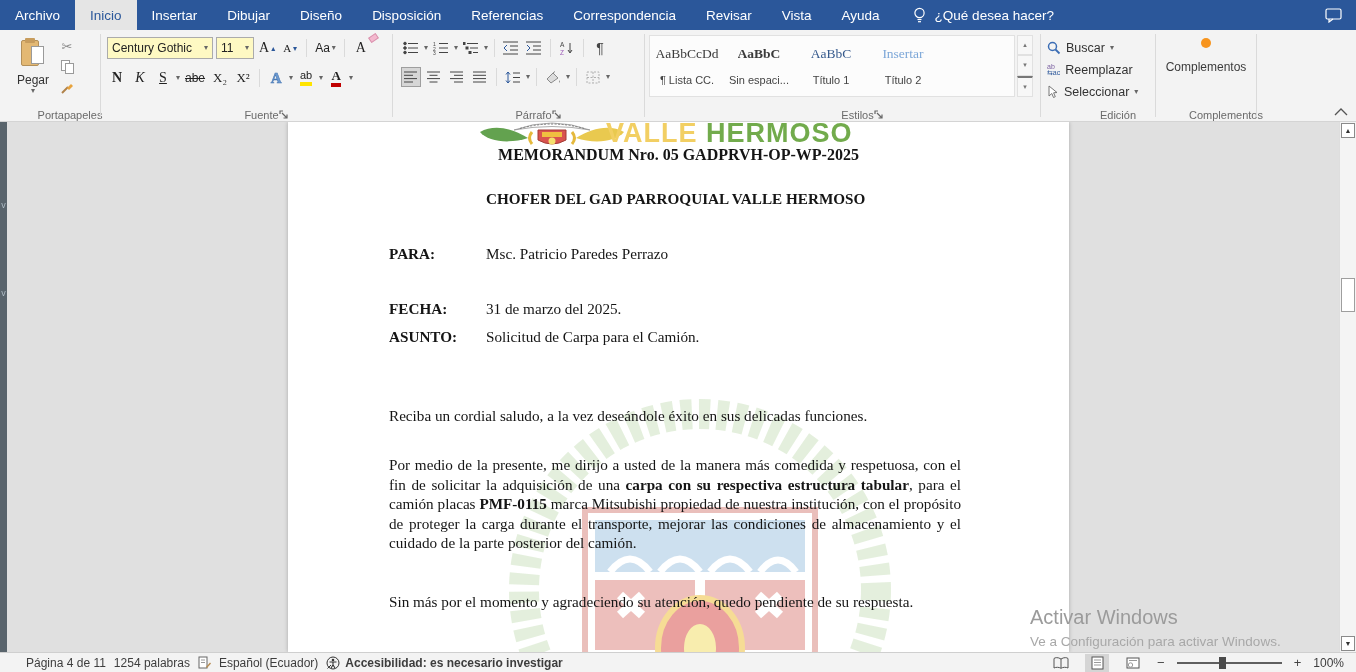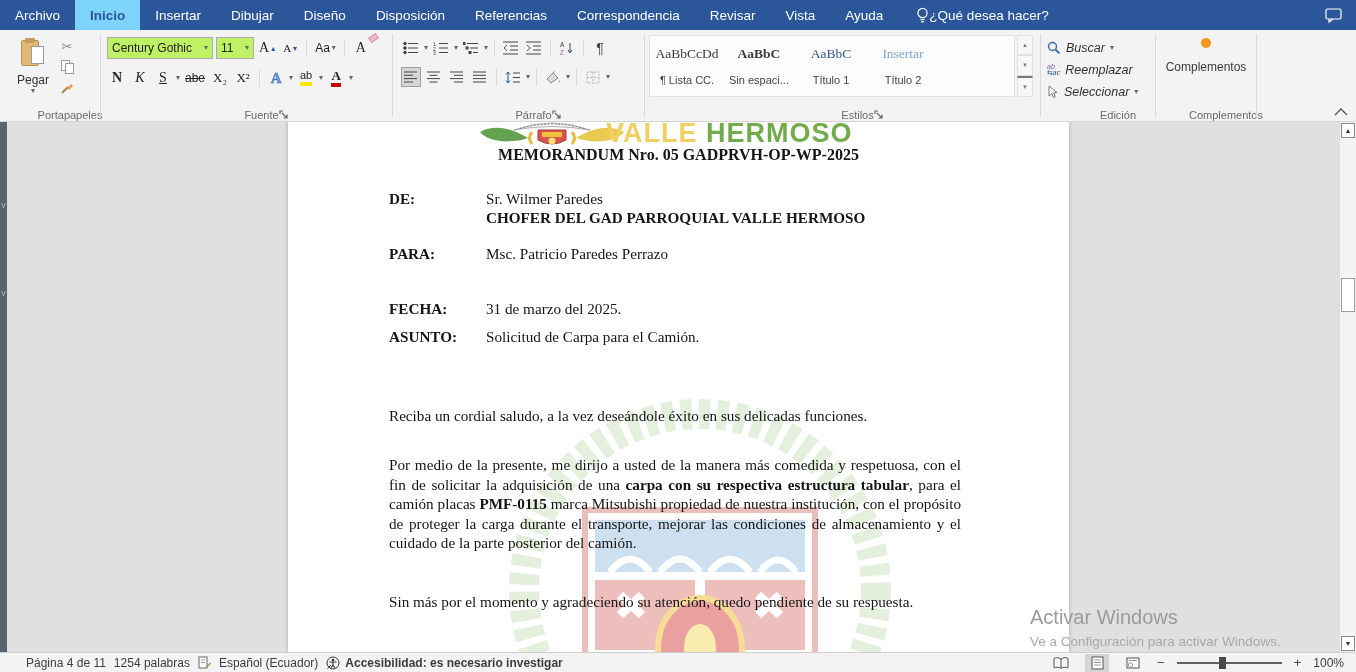--- a/index.html
+++ b/index.html
@@ -4,22 +4,22 @@
 <style>
   html,body{margin:0;padding:0;width:1356px;height:672px;overflow:hidden;
     font-family:"Liberation Sans","DejaVu Sans",sans-serif;background:#e0e0e0;}
   *{box-sizing:border-box;}
 
   
   .titlebar{position:absolute;left:0;top:0;width:1356px;height:30px;background:var(--c-titlebar,#2b579a);
     display:flex;align-items:stretch;color:#fff;font-size:13.5px;}
   .tabs{display:flex;align-items:stretch;}
   .tab{padding:0 15px;display:flex;align-items:center;cursor:default;white-space:nowrap;}
-  .tab.active{background:#7dd3fc;color:var(--c-titlebar,#2b579a);font-weight:bold;}
-  .tellme{display:flex;align-items:center;margin-left:18px;}
+  .tab.active{background:#e5e5e5;color:var(--c-titlebar,#2b579a);}
+  .tellme{display:flex;align-items:center;gap:9px;margin-left:18px;}
   .tb-spacer{flex:1;}
   .tb-icon{display:flex;align-items:center;margin-right:14px;}
 
   
   .ribbon{position:absolute;left:0;top:30px;width:1356px;height:92px;background:#f3f3f3;
     border-bottom:1px solid #d4d4d4;font-size:12px;color:#3b3b3b;}
   .grp{position:absolute;top:0;height:92px;}
   .grp-label{position:absolute;bottom:1px;left:0;right:0;text-align:center;font-size:11px;color:#6a6a6a;
     display:flex;align-items:center;justify-content:center;gap:0;padding-left:40px;}
   .vsep{position:absolute;top:4px;bottom:4px;width:1px;background:#dadada;}
@@ -34,21 +34,21 @@
   .clip-top{position:absolute;left:4px;top:0;width:10px;height:5px;background:#c79c5d;border-radius:1px;}
   .clip-page{position:absolute;left:10px;top:8px;width:13px;height:18px;background:#fff;border:1px solid #9a9a9a;}
   .paste-btn .lbl{margin-top:5px;color:#333;}
   .smallcol{position:absolute;left:58px;top:8px;display:flex;flex-direction:column;gap:5px;align-items:center;}
   .sico{width:18px;height:16px;display:flex;align-items:center;justify-content:center;color:#8a8a8a;font-size:13px;}
   .copy-ico{position:relative;width:13px;height:14px;}
   .copy-ico i{position:absolute;width:9px;height:11px;background:#fff;border:1px solid #9a9a9a;}
   .copy-ico i:first-child{left:0;top:0;} .copy-ico i:last-child{left:4px;top:3px;}
 
   
-  .combo{height:22px;background:#bef264;border:1px solid #ababab;display:flex;align-items:center;
+  .combo{height:22px;background:#fef9c3;border:1px solid #ababab;display:flex;align-items:center;
     padding:0 4px;font-size:12px;color:#222;gap:4px;}
   .dd-arrow{font-size:8px;color:#666;line-height:1;}
   .rbtn{min-width:20px;height:22px;display:flex;align-items:center;justify-content:center;gap:2px;
     padding:0 2px;color:#222;}
   .row{position:absolute;display:flex;align-items:center;gap:3px;}
   .tsep{width:1px;height:18px;background:#dadada;margin:0 3px;}
   .b-bold{font-weight:bold;font-family:"Liberation Serif",serif;font-size:14px;}
   .b-ital{font-style:italic;font-family:"Liberation Serif",serif;font-size:14px;}
   .b-und{text-decoration:underline;font-family:"Liberation Serif",serif;font-size:14px;}
   .b-strike{text-decoration:line-through;font-size:12px;}
@@ -75,21 +75,21 @@
   .style-card .sn{font-size:11px;color:#444;white-space:nowrap;overflow:hidden;max-width:66px;}
   .style-card.sel{border:1px solid #8b8b8b;background:#fff;box-shadow:0 0 0 1px #d9d9d9;}
   .sp.s-bold{font-weight:bold;}
   .sp.s-t1{color:var(--c-title1_blue,#35598c);}
   .sp.s-t2{color:var(--c-title2_blue,#7da7d8);}
   .style-scroll{position:absolute;left:372px;top:5px;width:16px;height:62px;display:flex;flex-direction:column;}
   .style-scroll div{flex:1;display:flex;align-items:center;justify-content:center;font-size:7px;color:#777;
     border:1px solid #e1e1e1;background:#f7f7f7;}
 
   
-  .edit-row{display:flex;align-items:center;gap:5px;height:20px;font-size:12.5px;color:#333;font-style:italic;}
+  .edit-row{display:flex;align-items:center;gap:5px;height:20px;font-size:12.5px;color:#333;}
   .edit-col{position:absolute;left:6px;top:8px;display:flex;flex-direction:column;gap:2px;}
   .replace-ico{font-size:7px;line-height:6px;color:#7a5fa0;text-align:left;}
 
   
   .addins-btn{position:absolute;left:0;top:8px;width:100px;display:flex;flex-direction:column;align-items:center;gap:12px;}
   .orange-dot{width:10px;height:10px;border-radius:50%;background:var(--c-accent_orange,#f7941d);}
 
   
   .docarea{position:absolute;left:0;top:122px;width:1356px;height:530px;background:#e0e0e0;overflow:hidden;}
   .leftstrip{position:absolute;left:0;top:0;width:7px;height:530px;background:#59646c;color:#aebbc4;
@@ -540,21 +540,20 @@
       <circle cx="76" cy="19" r="3.5" fill="#f4e06d"></circle>
       <path d="M56,10 q-5,6 0,12 M96,10 q5,6 0,12" fill="none" stroke="#e5b93c" stroke-width="3"></path>
     </svg>
     <div class="logotext">
       <span class="v">VALLE</span> <span class="h">HERMOSO</span>
     </div>
 
     <div class="doctitle">MEMORANDUM Nro. 05 GADPRVH-OP-WP-2025</div>
 
     <div class="field" style="top:67px;">
-      <div><span class="flabel">DE:</span><span>Sr. Wilmer Paredes</span></div>
       <div class="fline2">CHOFER DEL GAD PARROQUIAL VALLE HERMOSO</div>
     </div>
     <div class="field" style="top:122px;">
       <div><span class="flabel">PARA:</span><span>Msc. Patricio Paredes Perrazo</span></div>
     </div>
     <div class="field" style="top:177px;">
       <div><span class="flabel">FECHA:</span><span>31 de marzo del 2025.</span></div>
     </div>
     <div class="field" style="top:205px;">
       <div><span class="flabel">ASUNTO:</span><span>Solicitud de Carpa para el Camión.</span></div>

